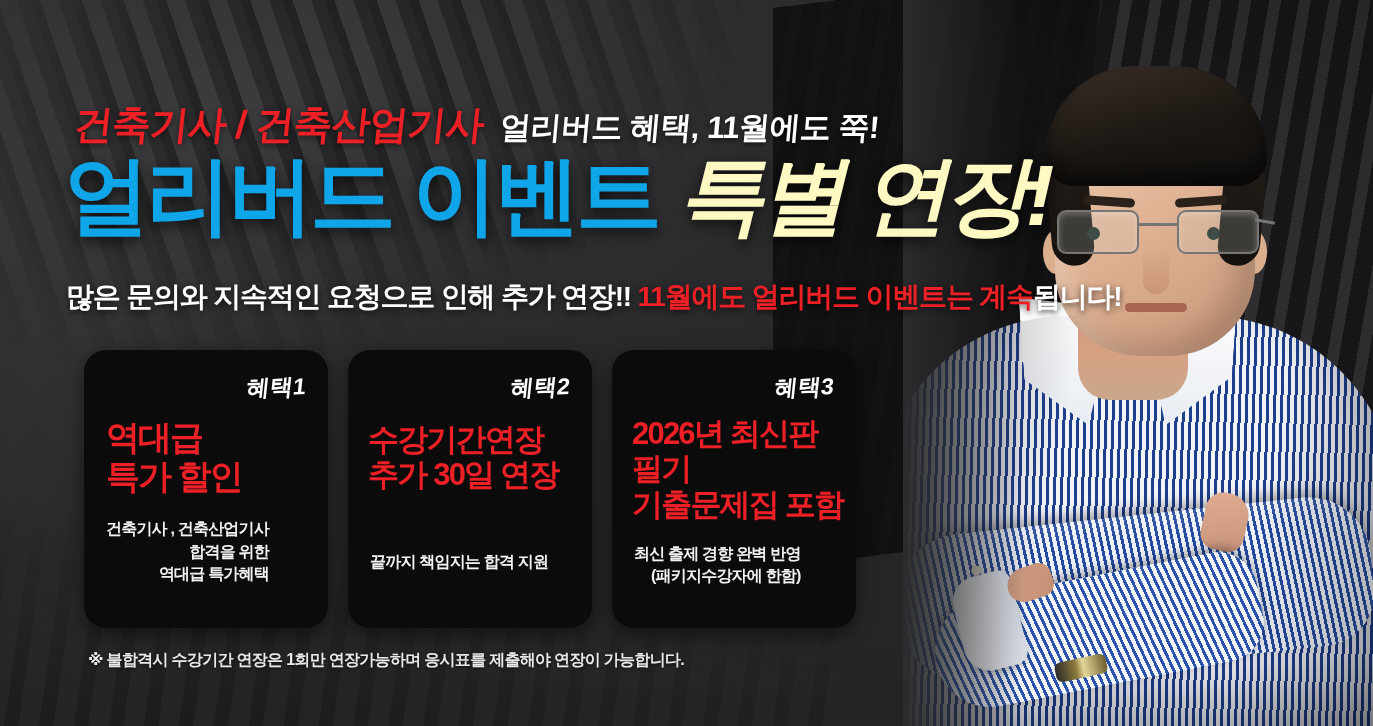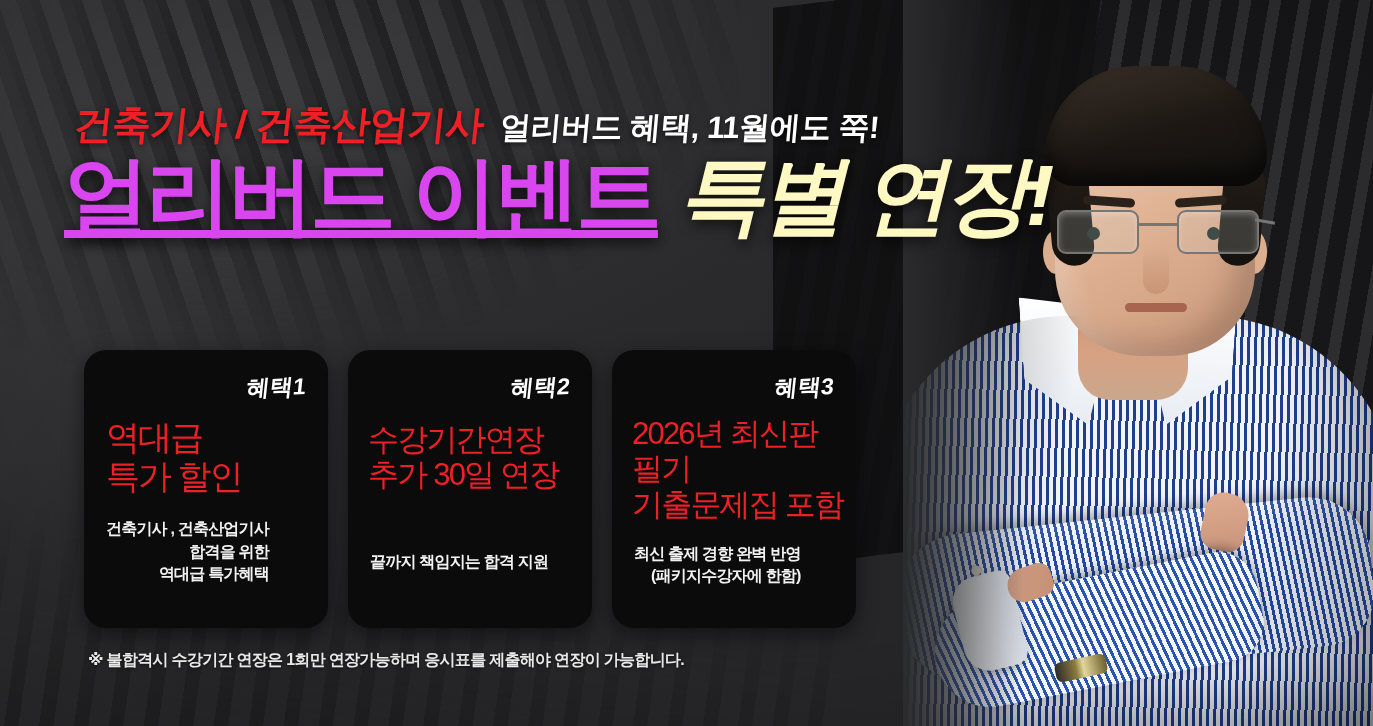--- a/index.html
+++ b/index.html
@@ -290,21 +290,21 @@
 
   .headline {
     position:absolute;
     left:64px; top:152px;
     white-space:nowrap;
     font-size:86px; font-weight:bold;
     letter-spacing:-4px;
     line-height:1;
     text-shadow:0 4px 14px rgba(0,0,0,0.75);
   }
-  .headline .yellow { color:#d946ef;text-decoration:underline; }
+  .headline .yellow { color:#0ea5e9; }
   .headline .red    { color:#fef9c3; font-style:italic; }
 
   .subtitle {
     position:absolute;
     left:66px; top:278px;
     white-space:nowrap;
     font-size:28px; font-weight:bold;
     letter-spacing:-1.2px;
     color:#ffffff;
     text-shadow:0 2px 6px rgba(0,0,0,0.7);
@@ -329,21 +329,21 @@
     position:absolute;
     right:22px; top:22px;
     font-size:23px; font-weight:bold;
     color:#ffffff;
     letter-spacing:0px;
     transform:skewX(-8deg) rotate(-2deg);
   }
   .card-title {
     position:absolute;
     left:22px; top:68px;
-    font-size:34px; font-weight:normal;
+    font-size:34px; font-weight:bold;
     line-height:1.14;
     letter-spacing:-2px;
     color:#ee2026;
     white-space:nowrap;
   }
   .card.c2 .card-title { font-size:31px; left:20px; top:72px; letter-spacing:-1.8px; }
   .card.c3 .card-title { font-size:31px; left:20px; top:66px; letter-spacing:-1.8px; }
   .card-desc {
     position:absolute;
     left:22px;
@@ -420,20 +420,24 @@
     <div class="eyebrow">
       <span class="eyebrow-red">건축기사 / 건축산업기사</span>
       <span class="eyebrow-white">얼리버드 혜택, 11월에도 쭉!</span>
     </div>
 
     <div class="headline">
       <span class="yellow">얼리버드 이벤트</span>
       <span class="red">특별 연장!</span>
     </div>
 
+    <div class="subtitle">
+      <span>많은 문의와 지속적인 요청으로 인해 추가 연장!!</span>
+      <span class="red">11월에도 얼리버드 이벤트는 계속</span><span>됩니다!</span>
+    </div>
 
     <div class="cards">
 
       <div class="card c1">
         <div class="card-badge">혜택1</div>
         <div class="card-title">
           <div>역대급</div>
           <div>특가 할인</div>
         </div>
         <div class="card-desc">

